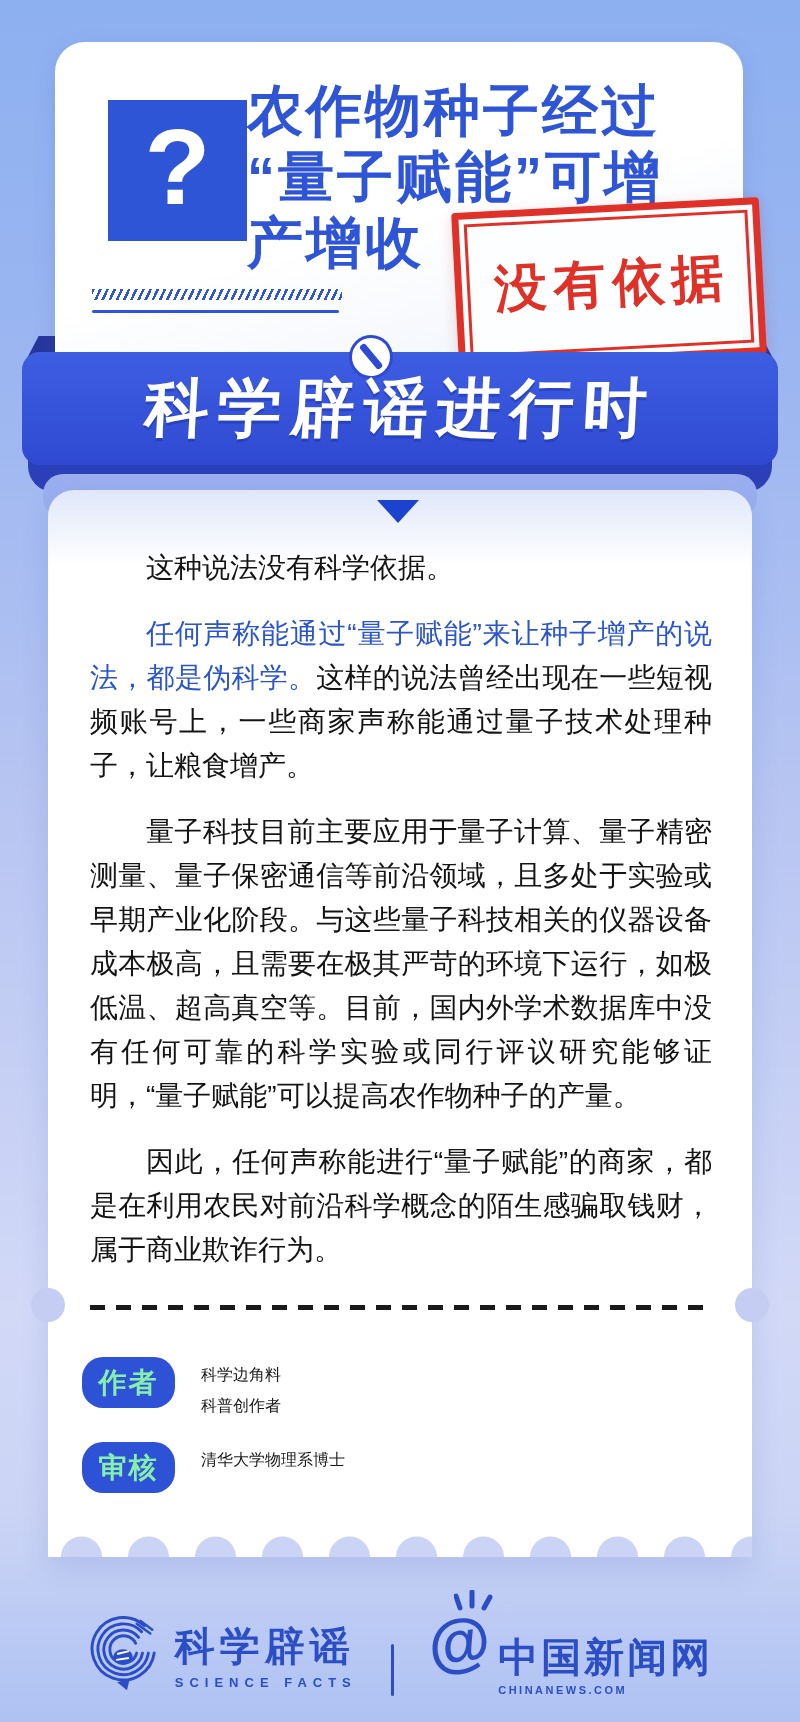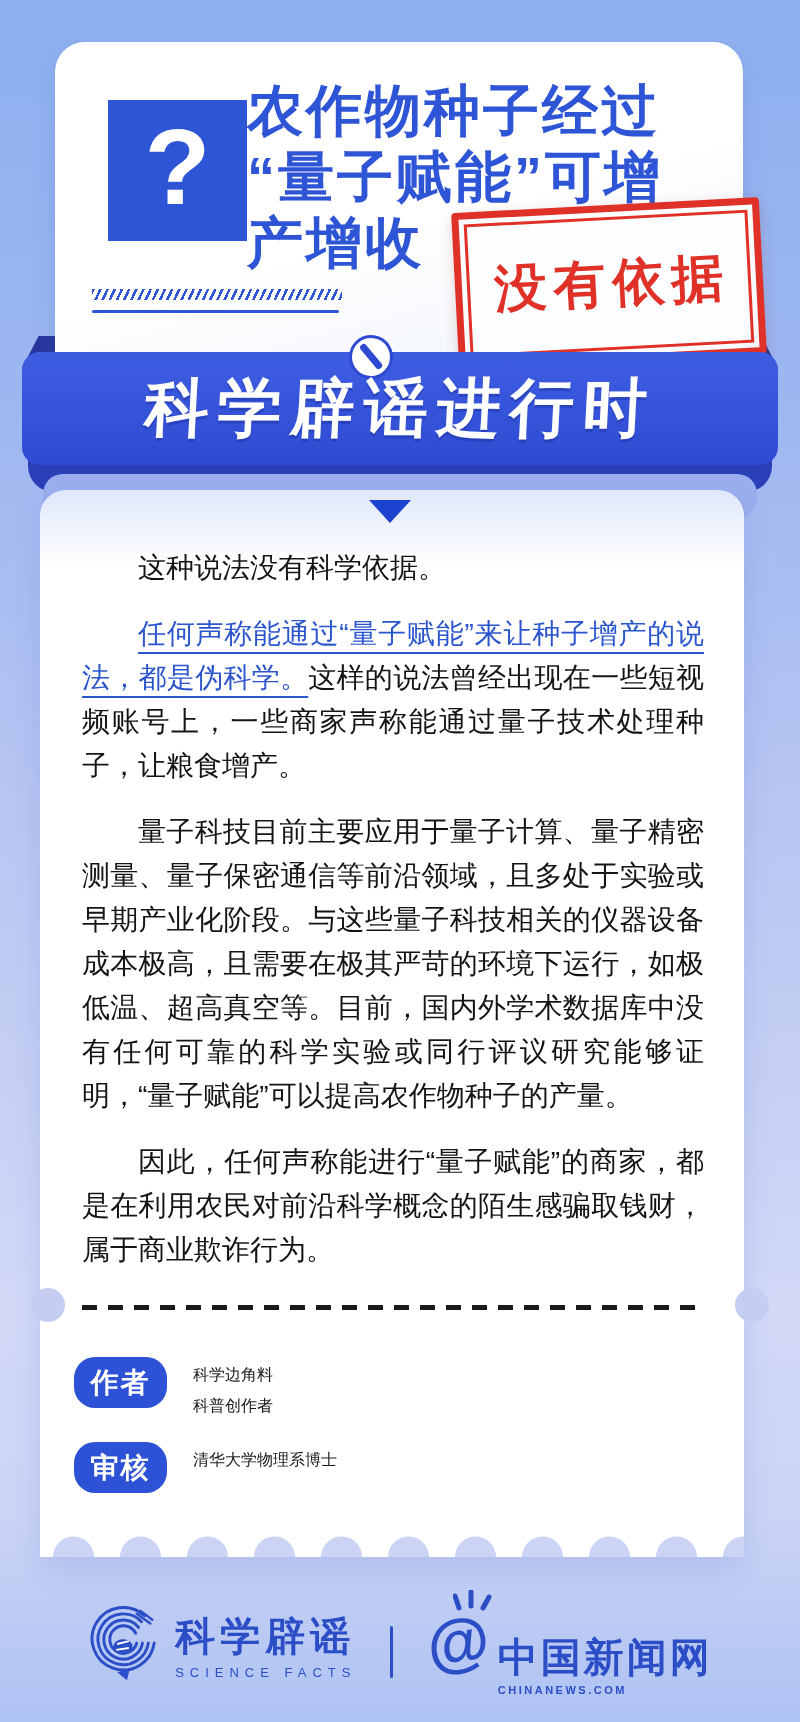--- a/index.html
+++ b/index.html
@@ -77,75 +77,75 @@
   .no-sign{
     position:absolute;left:330px;top:-14px;width:38px;height:38px;border-radius:50%;
     background:#FFFFFF;transform:rotate(12deg);box-shadow:0 0 0 3px #2E4AD2;
   }
   .no-sign::after{
     content:"";position:absolute;left:4px;top:15px;width:30px;height:7px;
     background:#2E4AD2;border-radius:3px;transform:rotate(38deg);
   }
   
   .content-card{
-    position:absolute;left:40px;top:490px;width:704px;height:1067px;
+    position:absolute;left:48px;top:490px;width:704px;height:1067px;
     background:linear-gradient(180deg,#DFE7FA 0%,#FFFFFF 7%);
     border-radius:26px 26px 0 0;
     box-shadow:0 12px 28px rgba(70,100,190,.16);
     z-index:6;
   }
   .pointer{
     position:absolute;left:329px;top:10px;width:0;height:0;
     border-left:21px solid transparent;border-right:21px solid transparent;
     border-top:23px solid #1C43CF;
   }
   .article{
     position:absolute;left:42px;top:56px;width:622px;
     color:#141414;font-size:28px;line-height:44px;text-align:justify;
   }
   .article p{margin:0 0 22px 0;text-indent:2em;}
   .article p:last-child{margin-bottom:0;}
   .keylink{
-    color:#2B55CC;text-decoration:underline;text-underline-offset:9px;
+    color:#2B55CC;text-underline-offset:9px;
     text-decoration-thickness:2px;cursor:pointer;
   }
   .dashes{
     position:absolute;left:42px;top:815px;width:620px;height:5px;
     background:repeating-linear-gradient(90deg,#1A1A1A 0 15px,transparent 15px 26px);
   }
   .credit-row{position:absolute;left:34px;display:flex;align-items:flex-start;gap:26px;}
   .credit-row.author{top:867px;}
   .credit-row.reviewer{top:952px;}
   .credit-badge{
     width:93px;height:51px;background:#2D52D6;border-radius:21px;
     display:flex;align-items:center;justify-content:center;
-    color:#ffffff;font-size:28px;font-weight:700;letter-spacing:2px;flex:none;
+    color:#86efac;font-size:28px;font-weight:700;letter-spacing:2px;flex:none;
   }
   .credit-text{color:#1A1A1A;font-size:16px;line-height:31px;padding-top:2px;}
   .scallop{
     position:absolute;left:0;bottom:0;width:100%;height:27px;
     background:radial-gradient(circle 21px at 50% 27px,#CBD4F5 0 20px,transparent 21px);
     background-size:67px 27px;background-repeat:repeat-x;
   }
   .notch{
     position:absolute;width:34px;height:34px;border-radius:50%;
     background:#C5CEF2;z-index:7;
   }
   .notch.left{left:31px;top:1288px;}
   .notch.right{left:735px;top:1288px;}
   
   .footer{
     position:absolute;left:0;top:1596px;width:800px;
-    display:flex;justify-content:center;align-items:center;gap:34px;
+    display:flex;justify-content:center;align-items:flex-end;gap:34px;
     color:#2B4EC7;z-index:2;
   }
   .logo-left{display:flex;align-items:center;gap:14px;}
   .logo-left .texts{display:flex;flex-direction:column;}
   .logo-cn-small{font-size:40px;font-weight:900;letter-spacing:5px;line-height:46px;}
-  .logo-en-small{font-size:13px;font-weight:400;letter-spacing:6px;margin-top:6px;}
+  .logo-en-small{font-size:13px;font-weight:700;letter-spacing:6px;margin-top:6px;}
   .logo-divider{width:3px;height:52px;background:#2B4EC7;border-radius:2px;margin-top:12px;}
   .logo-right{display:flex;align-items:flex-start;gap:8px;}
   .at-wrap{position:relative;padding-top:16px;}
   .at-glyph{font-size:64px;font-weight:800;line-height:60px;display:block;transform:rotate(-8deg);}
   .rays{position:absolute;left:26px;top:-6px;}
   .logo-right .texts{display:flex;flex-direction:column;padding-top:14px;}
   .logo-cn-big{font-size:40px;font-weight:700;letter-spacing:3px;line-height:46px;margin-top:24px;}
   .logo-en-big{font-size:11px;font-weight:700;letter-spacing:2.5px;margin-top:4px;}
 </style>
 </head>

